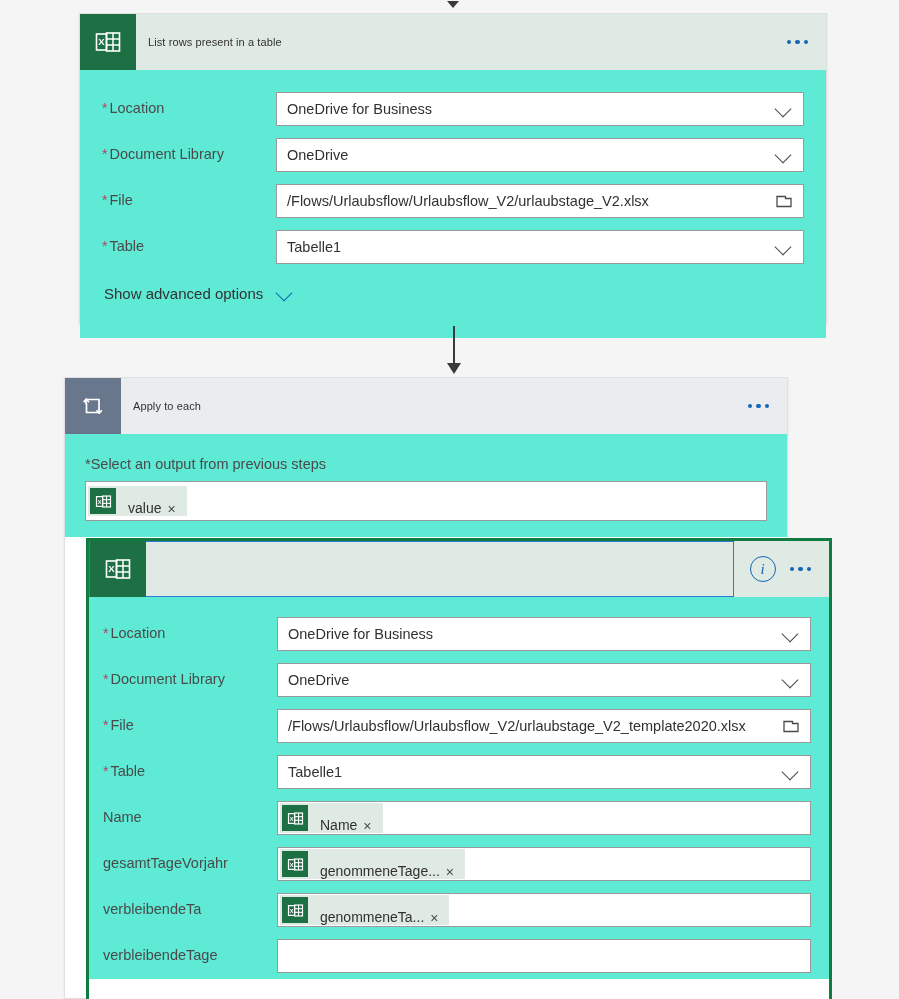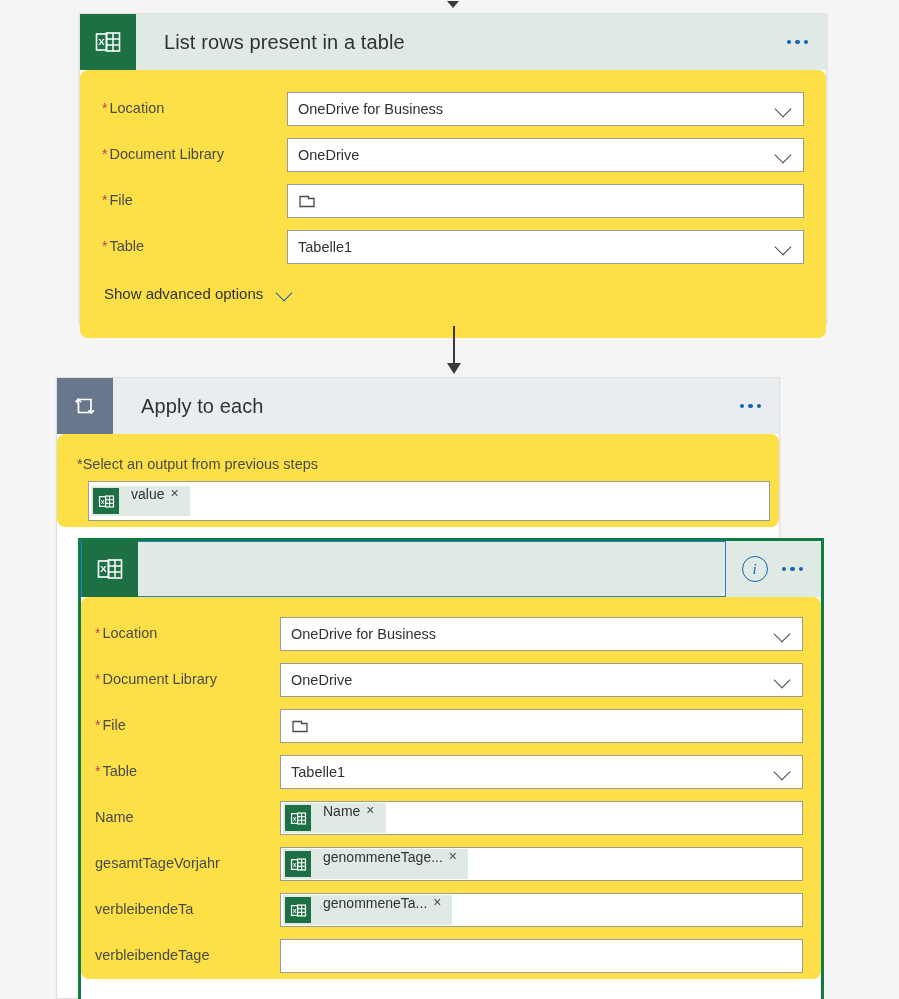--- a/index.html
+++ b/index.html
@@ -39,22 +39,22 @@
   .hdr-icon {
     width: 56px; height: 56px;
     flex: 0 0 56px;
     display: flex; align-items: center; justify-content: center;
   }
   .hdr-icon.excel { background: #1d7044; }
   .hdr-icon.loop  { background: #68778c; }
 
   .hdr-title {
     flex: 1 1 auto;
-    padding-left: 28px;
-    font-size: 20px;
+    padding-left: 12px;
+    font-size: 11px;
     color: #323130;
     letter-spacing: .1px;
     white-space: nowrap;
     overflow: hidden;
   }
 
   .hdr-actions {
     display: flex;
     align-items: center;
     gap: 14px;
@@ -82,21 +82,21 @@
     display: flex; align-items: center; justify-content: center;
     color: #1266b5;
     font-family: "Liberation Serif", serif;
     font-style: italic;
     font-size: 15px;
     line-height: 1;
     cursor: pointer;
   }
 
   
-  .card-body { padding: 16px 22px 20px 22px; background: #fde047; border-radius: 8px; }
+  .card-body { padding: 16px 22px 20px 22px; background: #5eead4; }
 
   .frow {
     display: flex;
     align-items: center;
     min-height: 46px;
     margin-bottom: 0px;
   }
   .flabel {
     flex: 0 0 174px;
     font-size: 14.5px;
@@ -109,21 +109,20 @@
 
   .fctrl {
     flex: 1 1 auto;
     height: 34px;
     border: 1px solid #9a9a9a;
     background: #ffffff;
     display: flex;
     align-items: center;
     padding: 0 10px;
     position: relative;
-    margin-left: 11px;
   }
   .fctrl .val {
     flex: 1 1 auto;
     font-size: 14.5px;
     color: #323130;
     white-space: nowrap;
     overflow: hidden;
   }
 
   
@@ -142,21 +141,21 @@
     transform: rotate(45deg);
   }
   .chev.blue::before { border-color: #1266b5; }
 
   
   .folder-ic { width: 18px; height: 16px; flex: 0 0 18px; }
 
   
   .chip {
     display: inline-flex;
-    align-items: flex-start;
+    align-items: flex-end;
     background: #dfeae4;
     height: 30px;
     max-width: 100%;
   }
   .chip .chip-ic {
     width: 26px; height: 26px;
     margin: 2px 0 2px 2px;
     background: #1d7044;
     display: flex; align-items: center; justify-content: center;
     flex: 0 0 26px;
@@ -288,20 +287,21 @@
         <div class="flabel"><span class="req">*</span><span>Document Library</span></div>
         <div class="fctrl">
           <span class="val">OneDrive</span>
           <span class="chev"></span>
         </div>
       </div>
 
       <div class="frow">
         <div class="flabel"><span class="req">*</span><span>File</span></div>
         <div class="fctrl">
+          <span class="val">/Flows/Urlaubsflow/Urlaubsflow_V2/urlaubstage_V2.xlsx</span>
           <span class="folder-ic">
             <svg width="18" height="16" viewBox="0 0 18 16" aria-hidden="true">
               <path d="M2 3.5h8.5v2H16v8H2z" fill="none" stroke="#4a4a4a" stroke-width="1.3"></path>
             </svg>
           </span>
         </div>
       </div>
 
       <div class="frow">
         <div class="flabel"><span class="req">*</span><span>Table</span></div>
@@ -317,42 +317,42 @@
       </div>
 
     </div>
   </div>
 
   <div class="connector" style="left:453px; top:326px; height:50px;">
     <div class="conn-line" style="height:38px;"></div>
     <div class="conn-head" style="top:37px;"></div>
   </div>
 
-  <div class="card" style="left:56px; top:377px; width:724px; height:622px; box-shadow:0 1px 2px rgba(0,0,0,0.08);">
+  <div class="card" style="left:64px; top:377px; width:724px; height:622px; box-shadow:0 1px 2px rgba(0,0,0,0.08);">
 
     <div class="card-header loop">
       <div class="hdr-icon loop">
         <svg width="26" height="26" viewBox="0 0 26 26" aria-hidden="true">
           <path d="M6 10.5V6.5h13v9.5" fill="none" stroke="#ffffff" stroke-width="1.7" stroke-linecap="square"></path>
           <path d="M19 16.5V19.5H6.5V10.5" fill="none" stroke="#ffffff" stroke-width="1.7" stroke-linecap="square"></path>
           <path d="M3.6 9.2 6.4 6.2 9 9.2" fill="none" stroke="#ffffff" stroke-width="1.7" stroke-linejoin="round"></path>
           <path d="M16.5 17.2 19.2 20.2 21.8 17.2" fill="none" stroke="#ffffff" stroke-width="1.7" stroke-linejoin="round"></path>
         </svg>
       </div>
       <div class="hdr-title">Apply to each</div>
       <div class="hdr-actions">
         <span class="ellipsis">
             <i></i>
             <i></i>
             <i></i>
           </span>
       </div>
     </div>
 
-    <div class="card-body" style="padding:22px 20px 6px 20px;">
+    <div class="card-body" style="padding:22px 20px 16px 20px;">
       <div style="font-size:14.5px; color:#4a4a4a; margin-bottom:9px;">
         <span class="req">*</span><span>Select an output from previous steps</span>
       </div>
       <div class="fctrl token-ctrl" style="height:40px; width:100%;">
         <span class="chip">
           <span class="chip-ic">
             <svg width="17" height="17" viewBox="0 0 28 28" aria-hidden="true">
               <rect x="2.5" y="6" width="10" height="16" fill="none" stroke="#ffffff" stroke-width="2"></rect>
               <text x="7.5" y="17.5" font-family="Liberation Sans, sans-serif" font-size="9" font-weight="bold" fill="#ffffff" text-anchor="middle">X</text>
               <rect x="12.5" y="5" width="13" height="18" fill="none" stroke="#ffffff" stroke-width="2"></rect>
@@ -406,20 +406,21 @@
           <div class="flabel"><span class="req">*</span><span>Document Library</span></div>
           <div class="fctrl">
             <span class="val">OneDrive</span>
             <span class="chev"></span>
           </div>
         </div>
 
         <div class="frow">
           <div class="flabel"><span class="req">*</span><span>File</span></div>
           <div class="fctrl">
+            <span class="val">/Flows/Urlaubsflow/Urlaubsflow_V2/urlaubstage_V2_template2020.xlsx</span>
             <span class="folder-ic">
               <svg width="18" height="16" viewBox="0 0 18 16" aria-hidden="true">
                 <path d="M2 3.5h8.5v2H16v8H2z" fill="none" stroke="#4a4a4a" stroke-width="1.3"></path>
               </svg>
             </span>
           </div>
         </div>
 
         <div class="frow">
           <div class="flabel"><span class="req">*</span><span>Table</span></div>

